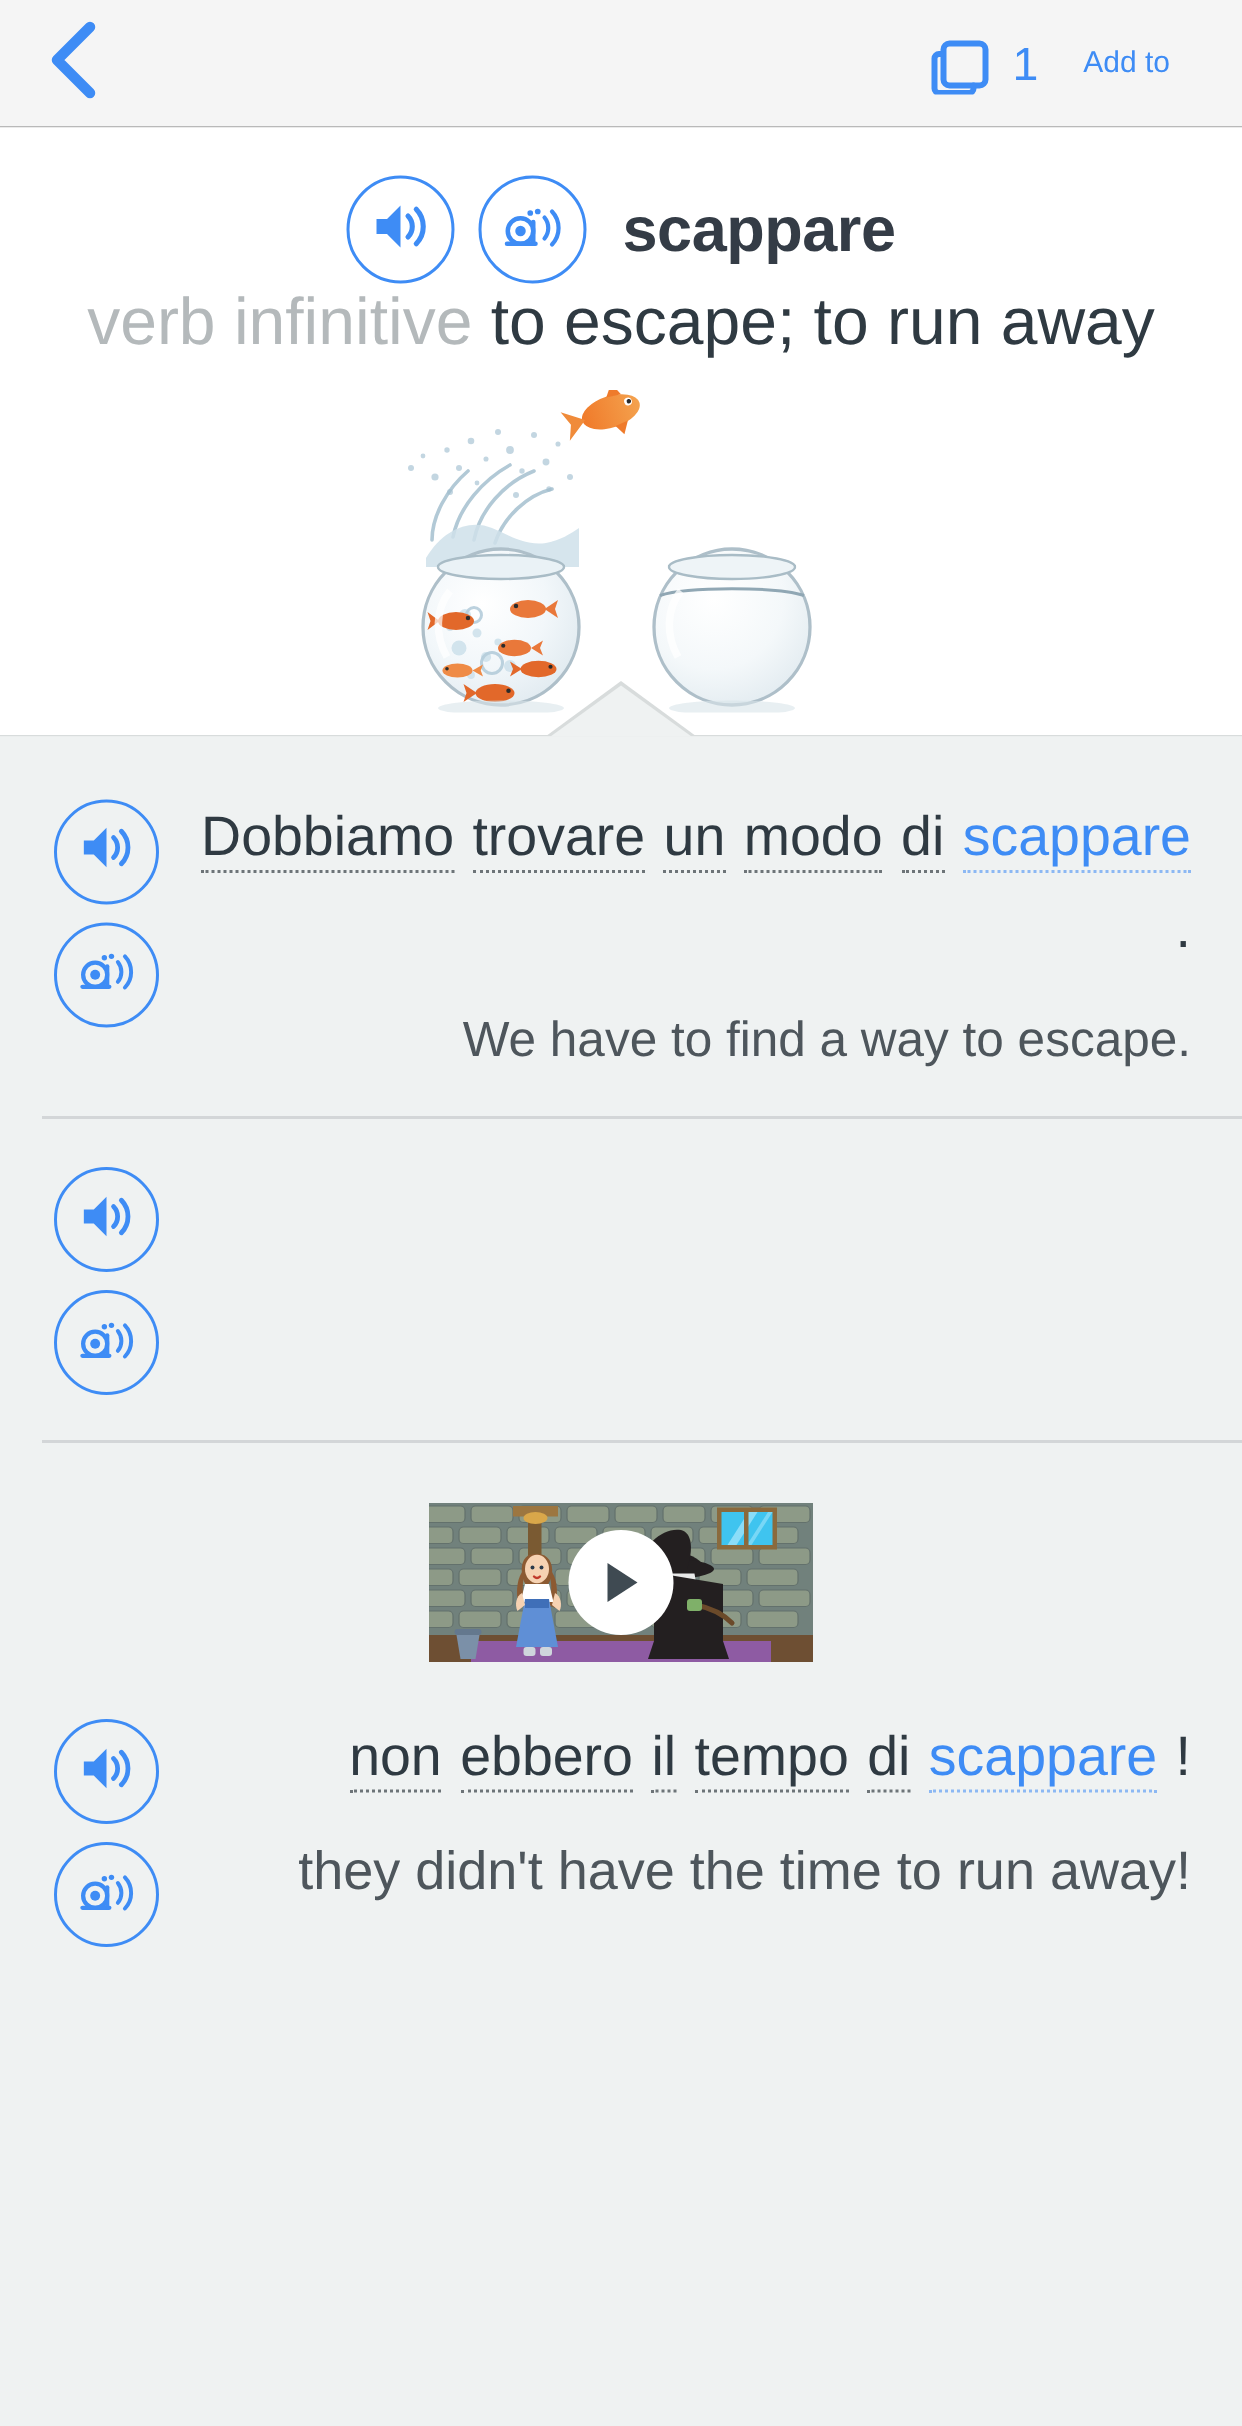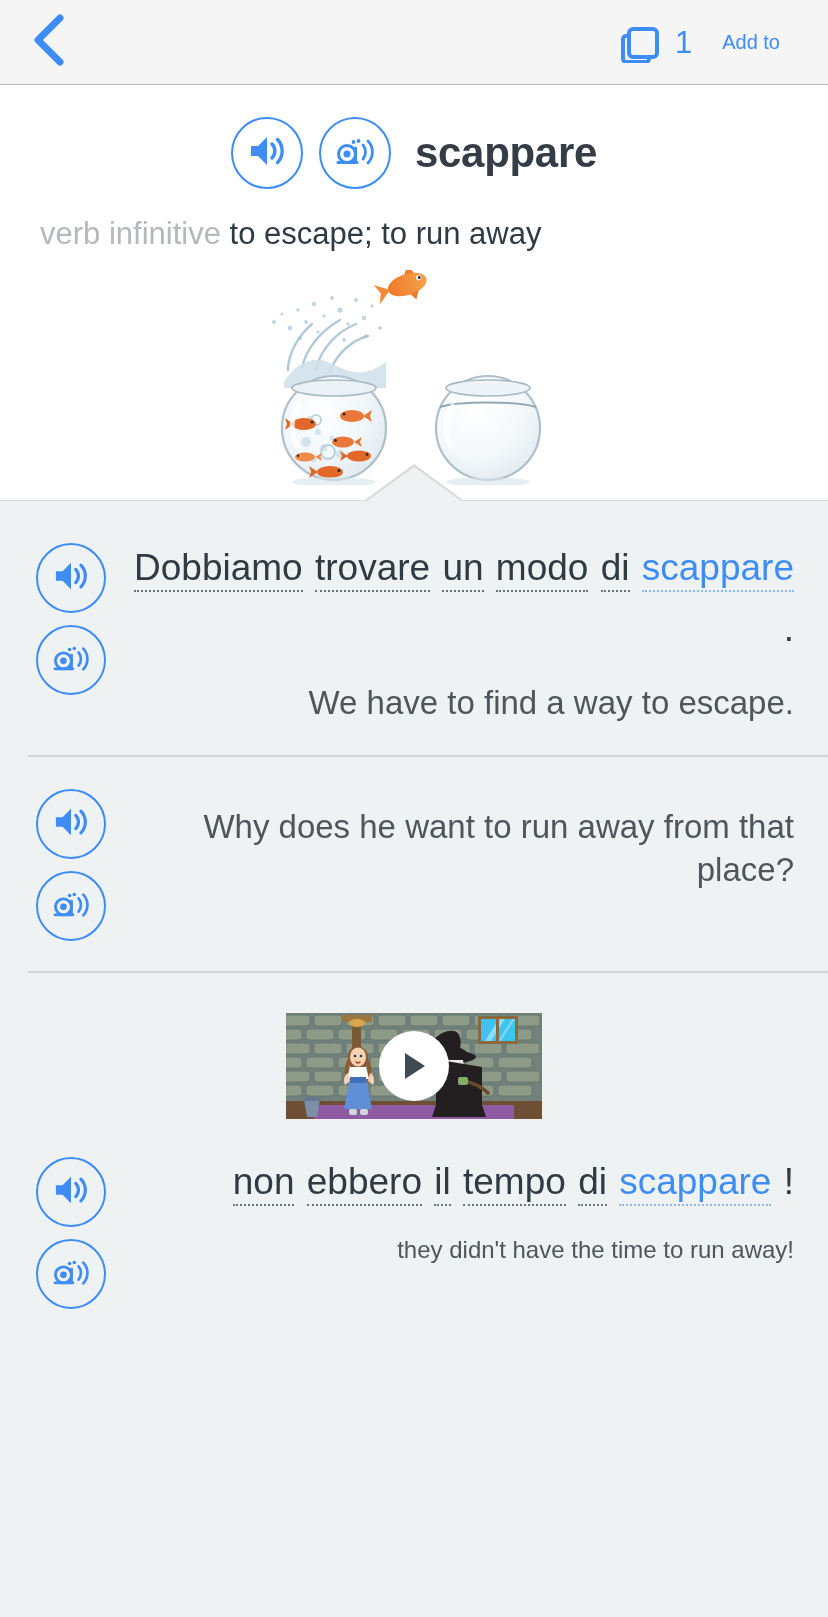--- a/index.html
+++ b/index.html
@@ -90,22 +90,22 @@
     background: transparent;
   }
   .headword {
     font-size: 42px;
     font-weight: 700;
     color: #343c46;
     letter-spacing: -0.3px;
     margin-left: 8px;
   }
   .definition {
-    margin-top: 26px;
-    font-size: 31px;
+    text-align: center;
+    font-size: 44px;
     line-height: 1.2;
     color: #2f3a42;
     padding: 0 40px;
   }
   .pos {
     color: #b4b9bb;
   }
   .illustration {
     margin-top: 18px;
     height: 230px;
@@ -185,21 +185,21 @@
   .punct {
     color: #2f3a42;
   }
   .translation {
     margin-top: 22px;
     font-size: 33px;
     line-height: 1.32;
     color: #4e565c;
   }
   .translation.small {
-    font-size: 24px;
+    font-size: 36px;
   }
 
   
   .video-block {
     padding: 40px 0 22px 0;
     display: flex;
     justify-content: center;
   }
   .video-thumb {
     position: relative;
@@ -484,21 +484,20 @@
               <path d="M21.5 29.5 L21.5 15" stroke="#3e8cf5" stroke-width="3" stroke-linecap="round"></path>
               <circle cx="19.5" cy="9" r="1.9" fill="#3e8cf5"></circle>
               <circle cx="24.5" cy="8" r="1.9" fill="#3e8cf5"></circle>
               <path d="M29 12 A11 11 0 0 1 29 26" fill="none" stroke="#3e8cf5" stroke-width="2.8" stroke-linecap="round"></path>
               <path d="M34 8 A16 16 0 0 1 34 30" fill="none" stroke="#3e8cf5" stroke-width="2.8" stroke-linecap="round"></path>
             </svg>
           </span>
         </div>
       </div>
       <div class="ex-body">
-        <div class="translation">Why does he want to run away from that place?</div>
       </div>
     </div>
 
     <div class="divider"></div>
 
     <div class="video-block">
       <div class="video-thumb">
         <svg width="256" height="106" viewBox="0 0 256 106">
 
           <rect x="0" y="0" width="256" height="88" fill="#71817c"></rect>

